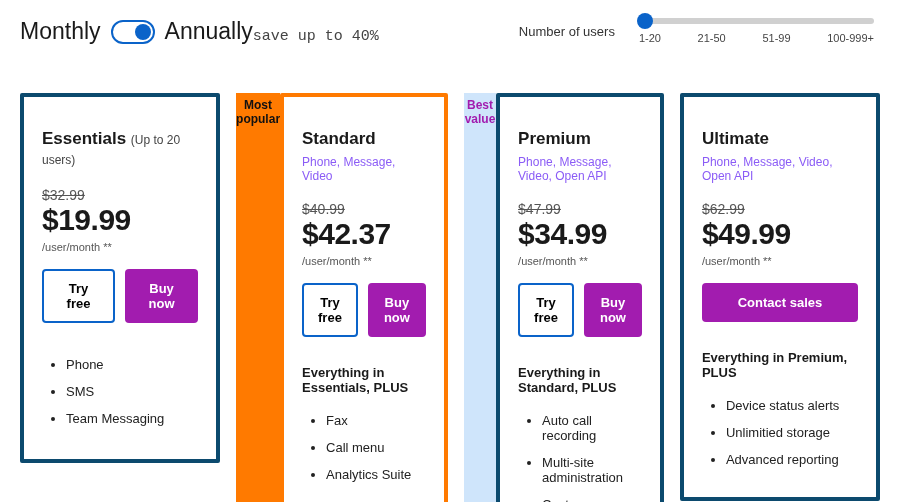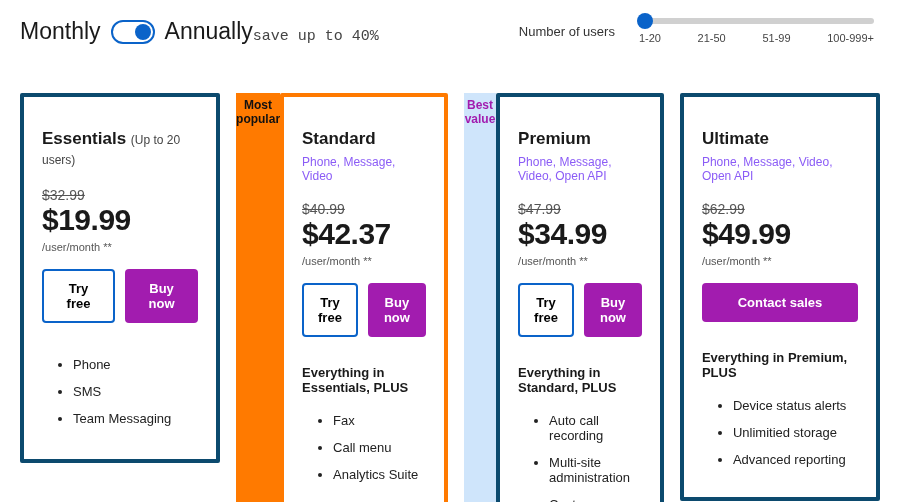--- a/index.html
+++ b/index.html
@@ -61,21 +61,21 @@
   .btn-row { display: flex; gap: 10px; margin-top: 16px; }
   .btn {
     padding: 10px 14px; font-size: 13px; font-weight: 600; border-radius: 4px;
     text-align: center; cursor: pointer; border: 2px solid transparent;
     flex: 1;
   }
   .btn-outline { border-color: #0a63c9; color: #000000; background: #fff; }
   .btn-solid { background: #a21caf; color: #fff; }
   .btn-wide { width: 100%; }
   .plus { font-size: 13px; font-weight: 700; margin-top: 28px; }
-  .feat { list-style: disc; margin: 18px 0 0 31px; }
+  .feat { list-style: disc; margin: 18px 0 0 24px; }
   .feat li { font-size: 13px; color: #222; margin: 0 0 12px 0; }
   .spacer-top { margin-top: 24px; } 
 </style>
 </head>
 <body>
 
 <div class="top-row">
   <div class="billing">
     <span class="label">Monthly</span>
     <span class="switch"></span>

